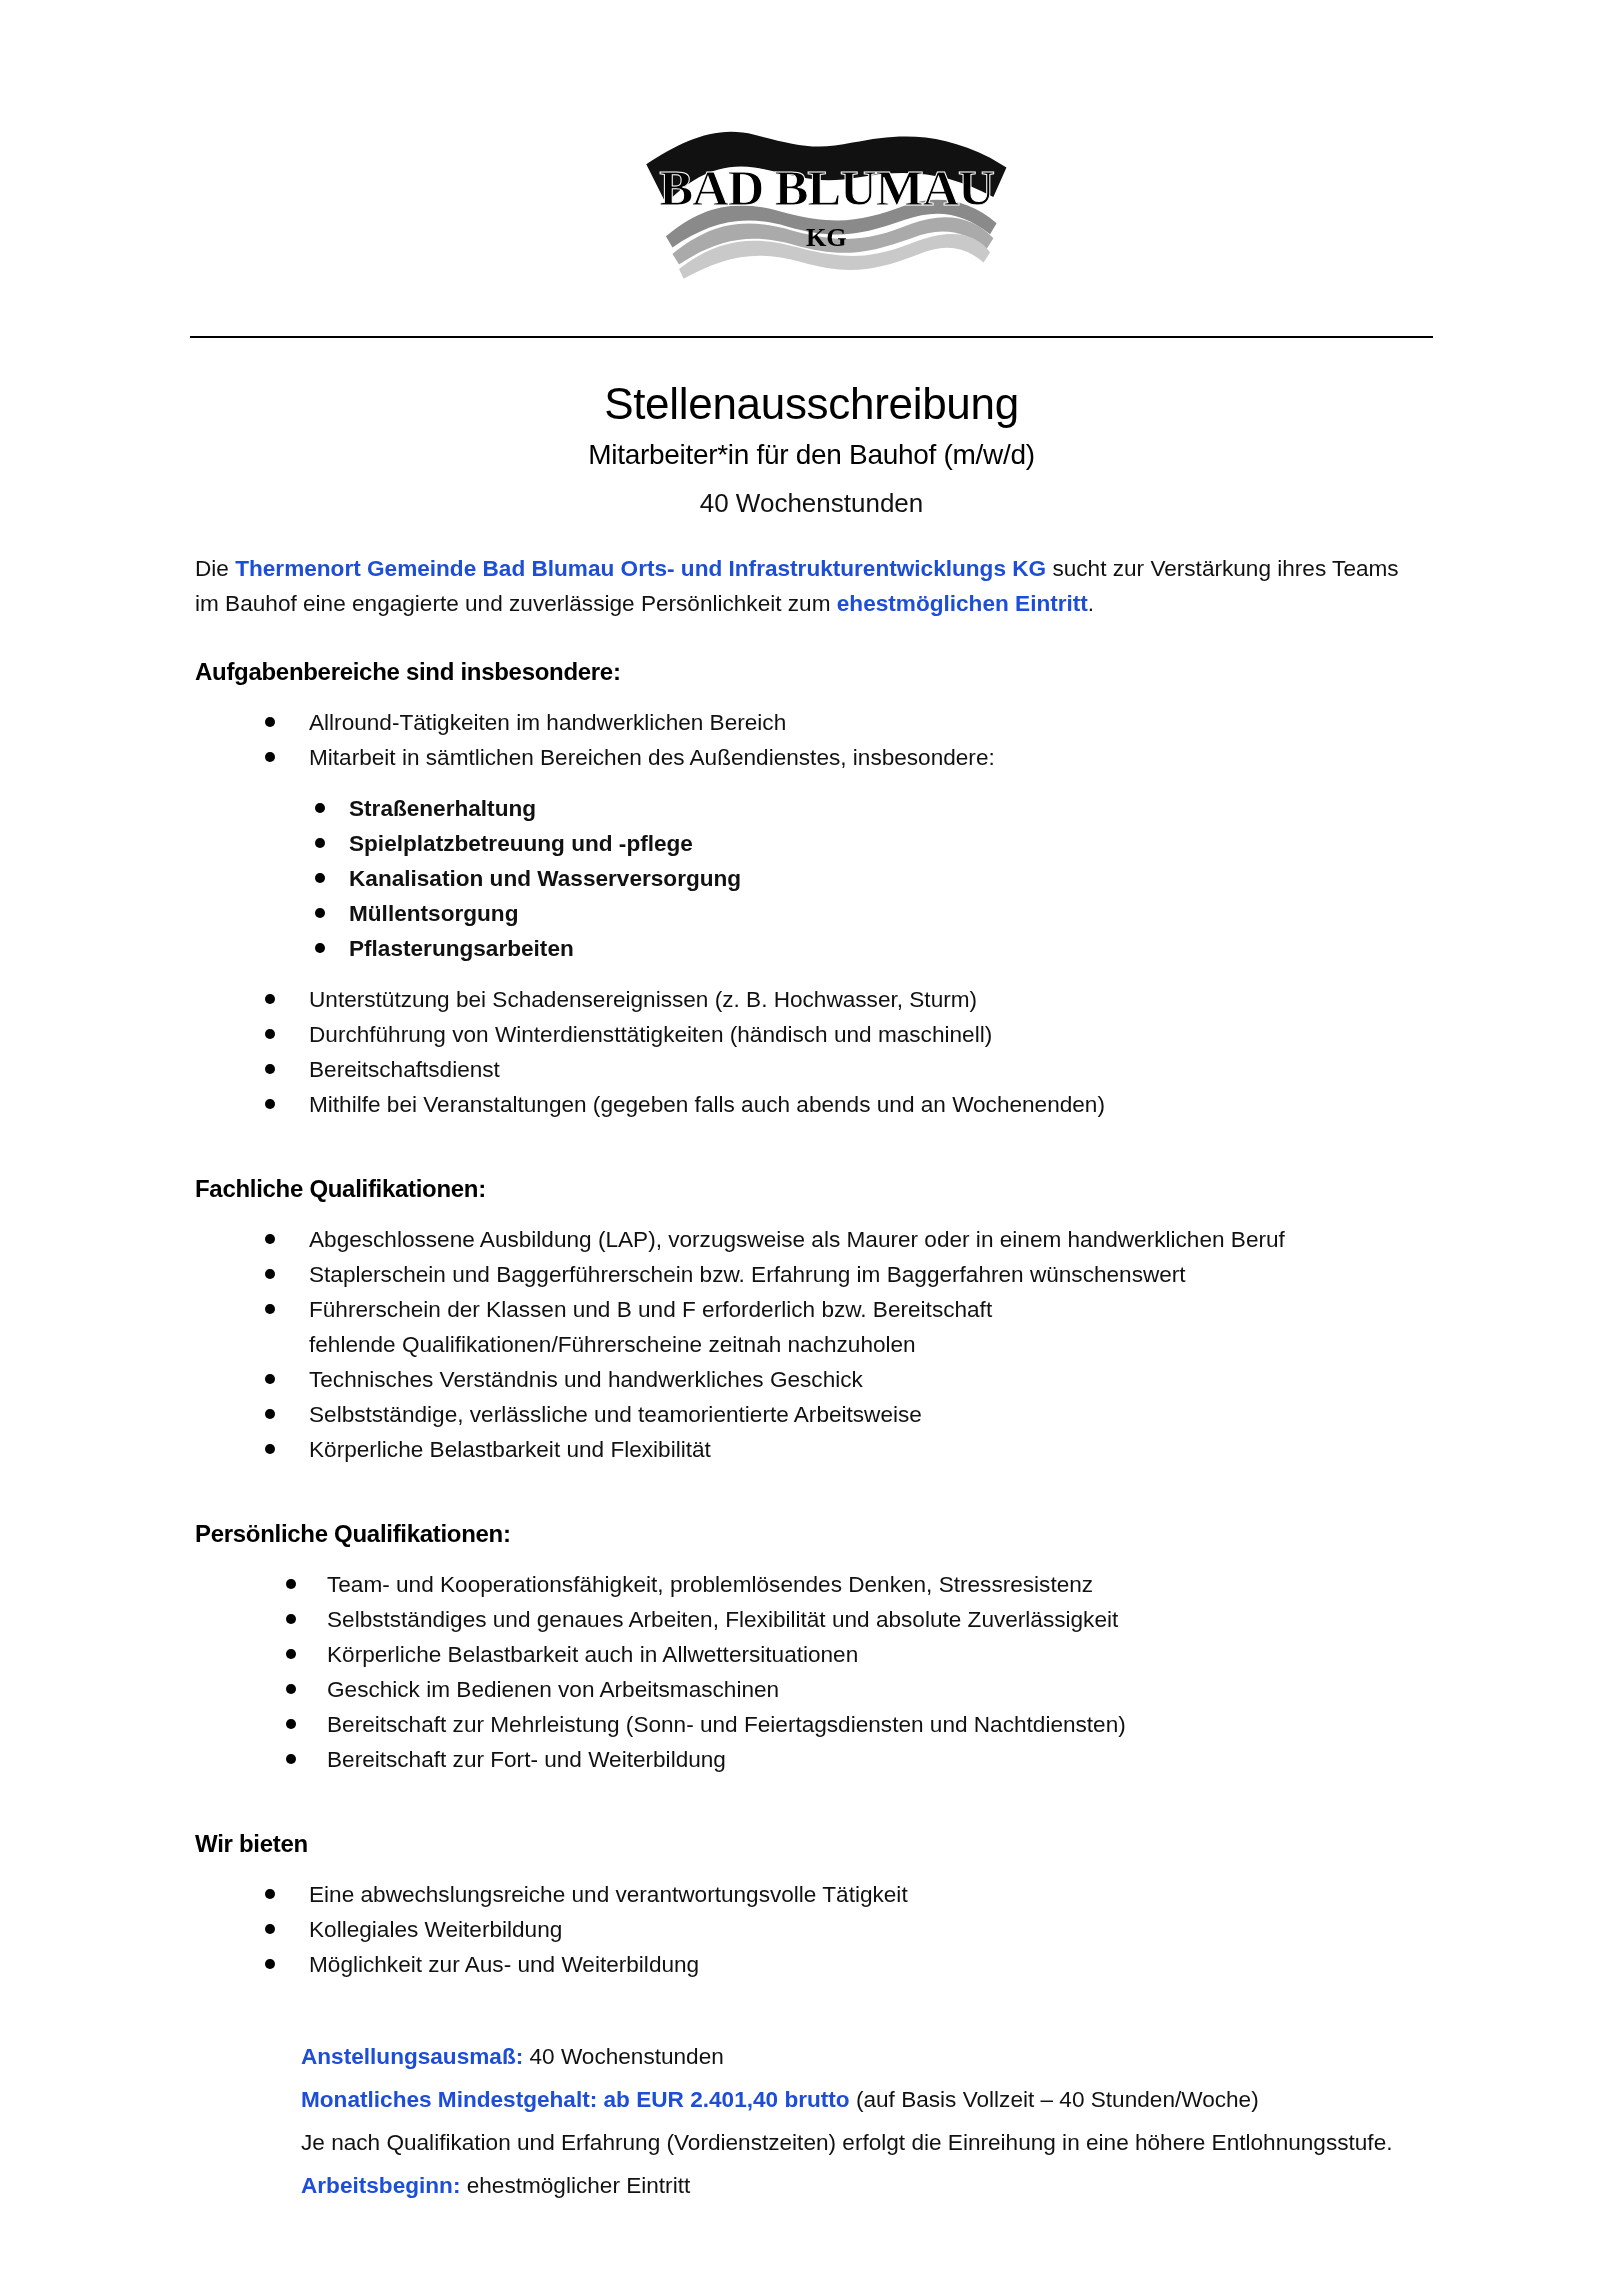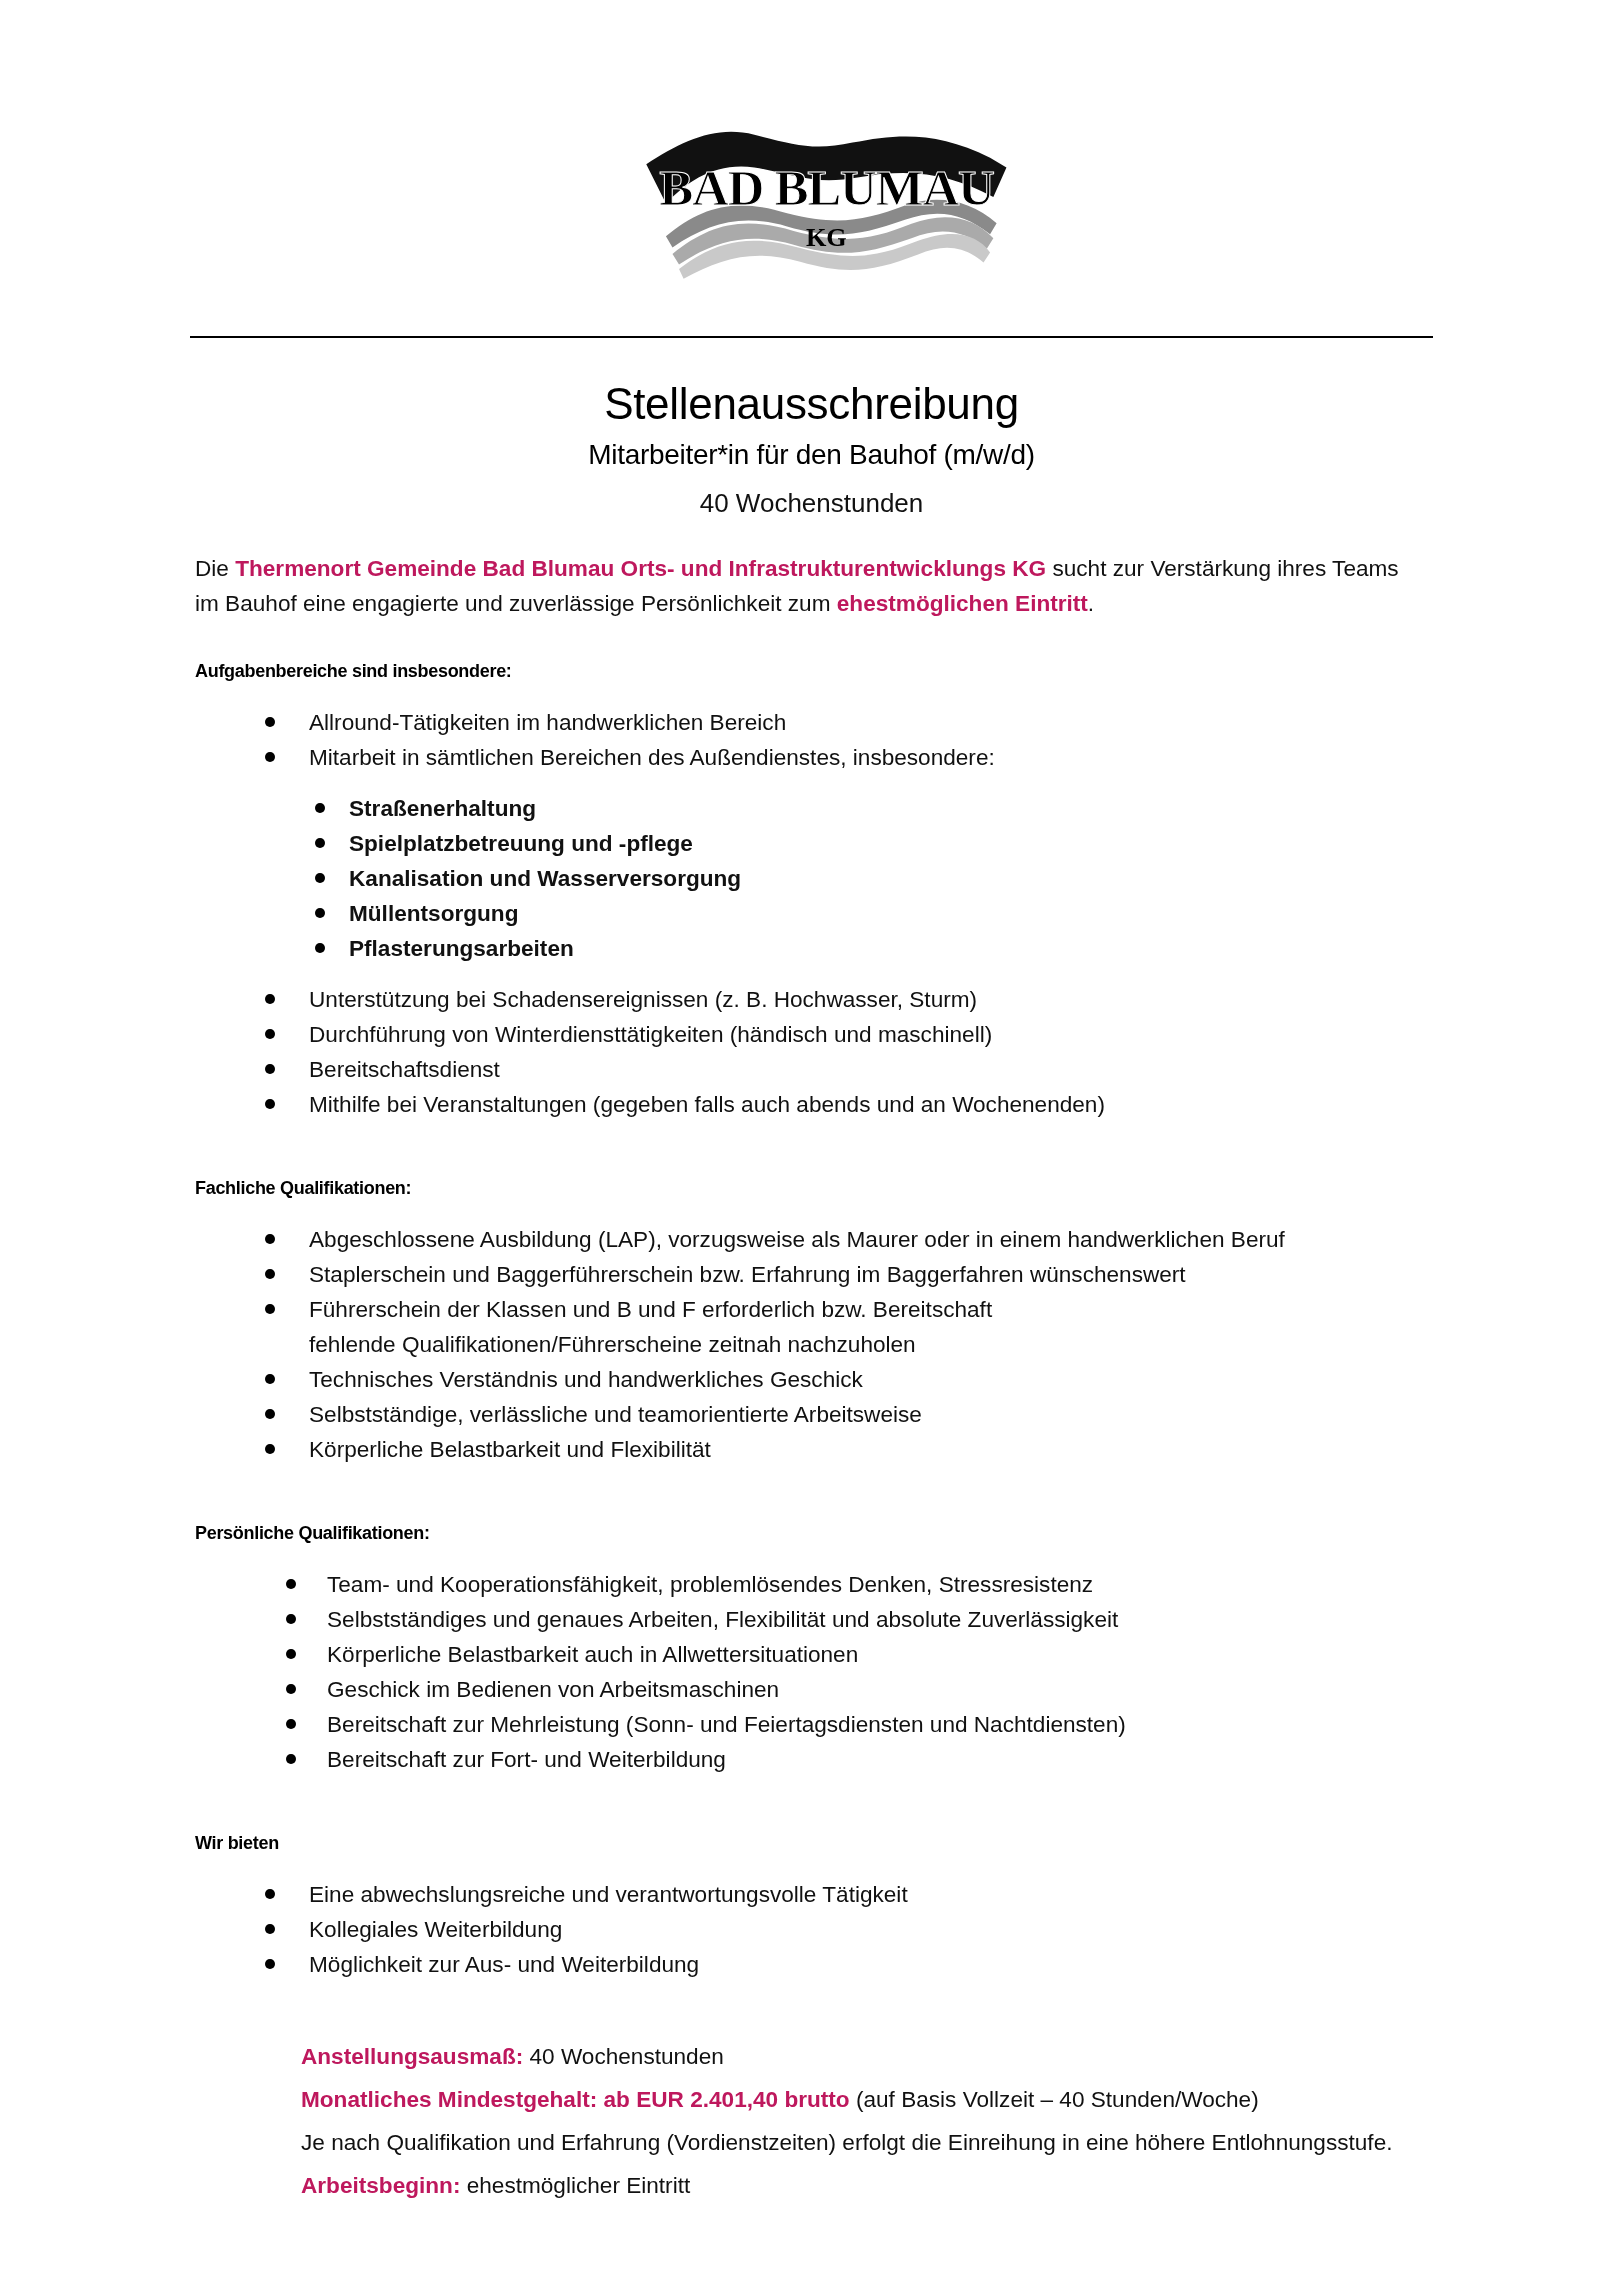--- a/index.html
+++ b/index.html
@@ -12,23 +12,23 @@
   .rule { position: absolute; left: 190px; top: 336px; width: 1243px; height: 2px; background: #000; }
 
   .title-block { position: absolute; left: 190px; width: 1243px; top: 378px; text-align: center; }
   .title-1 { font-size: 44px; line-height: 51px; letter-spacing: -0.3px; }
   .title-2 { font-size: 28px; line-height: 52px; letter-spacing: -0.3px; }
   .title-3 { font-size: 26px; line-height: 44px; color: #111; }
 
   .content { position: absolute; left: 195px; top: 551px; width: 1232px; font-size: 22.6px; line-height: 35px; color: #111; }
   .content p { margin: 0; }
   .intro { margin-bottom: 33px !important; }
-  b, .b { font-weight: bold; color: #be185d; }
+  b, .b { font-weight: bold; color: #1d4ed8; }
 
-  .section-head { margin: 0; font-size: 18px; line-height: 35px; color: #000; font-weight: bold; letter-spacing: -0.3px; }
+  .section-head { margin: 0; font-size: 24px; line-height: 35px; color: #000; font-weight: bold; letter-spacing: -0.3px; }
   ul.l1 { list-style: none; margin: 16px; padding: 0; }
   ul.l1 > li { position: relative; padding-left: 98px; }
   ul.l1 > li > .bullet { position: absolute; left: 54px; top: 12.4px; width: 9.8px; height: 9.8px; border-radius: 50%; background: #000; }
   ul.l1.indent2 > li { padding-left: 116px; }
   ul.l1.indent2 > li > .bullet { left: 75px; }
   ul.l2 { list-style: none; margin: 0; padding: 0; }
   ul.l2 > li { position: relative; padding-left: 154px; font-weight: bold; }
   ul.l2 > li > .bullet { position: absolute; left: 120px; top: 12.4px; width: 9.8px; height: 9.8px; border-radius: 50%; background: #000; }
   .gap { height: 33px; }
 

